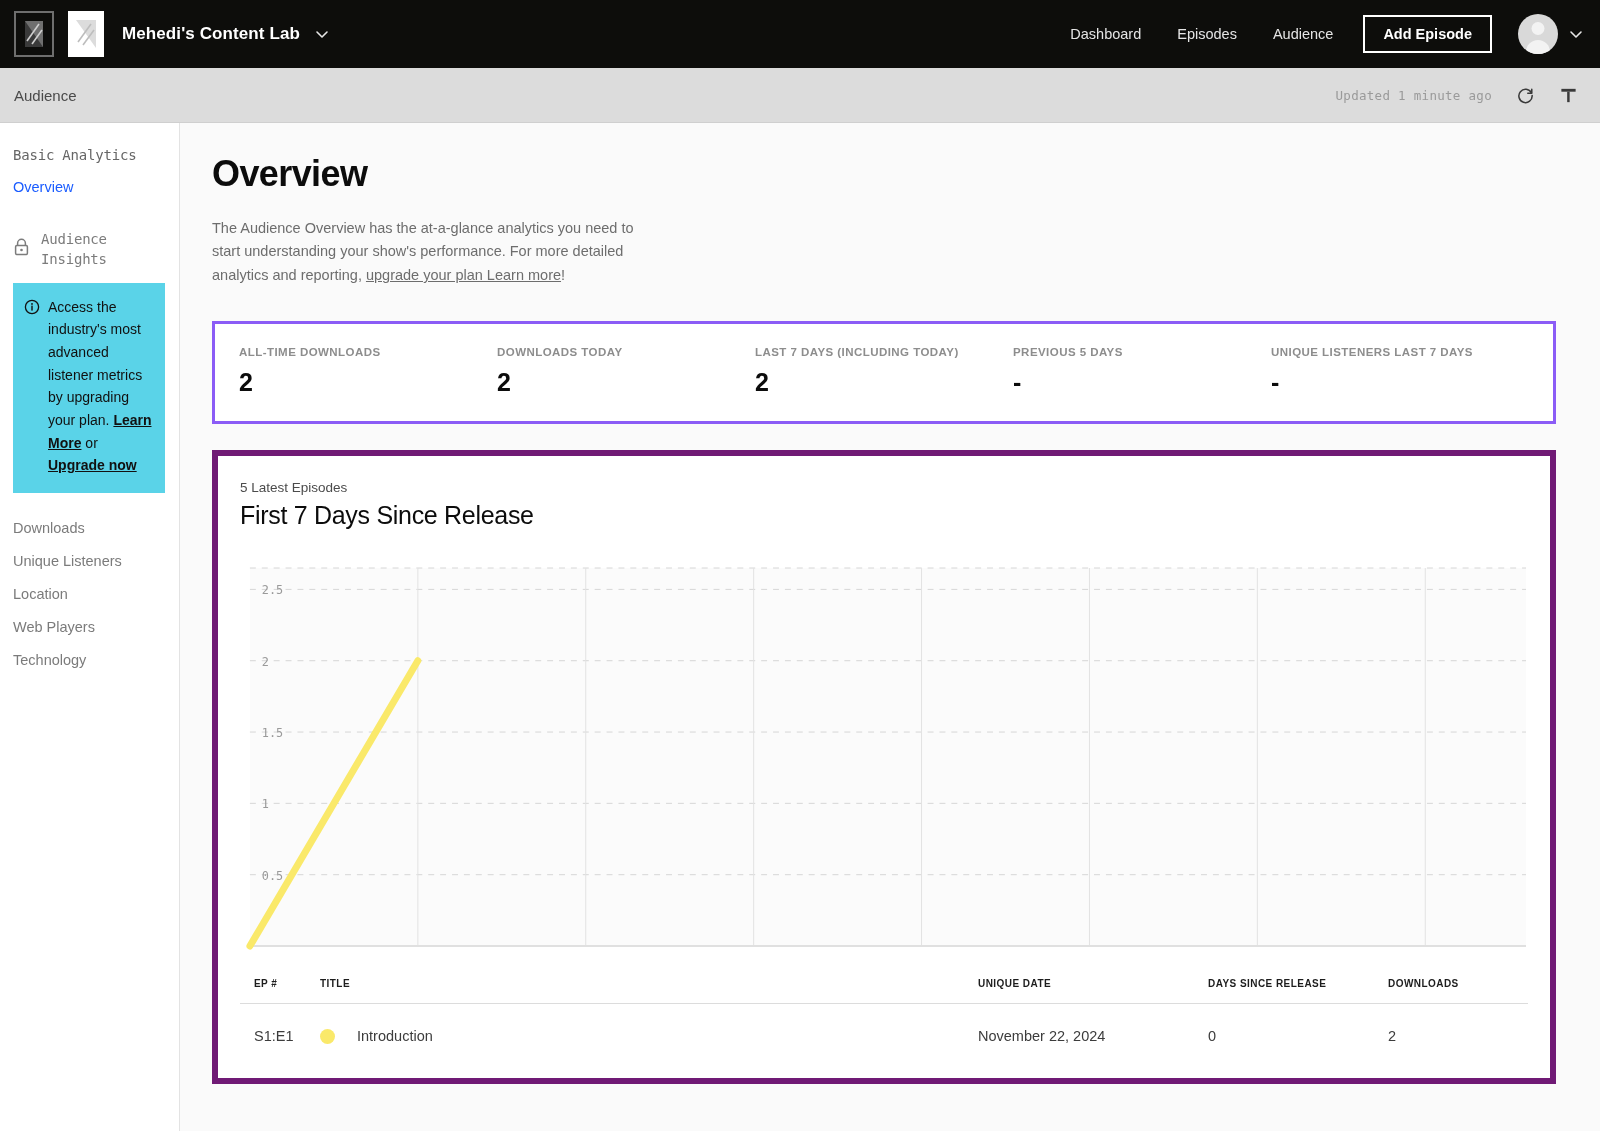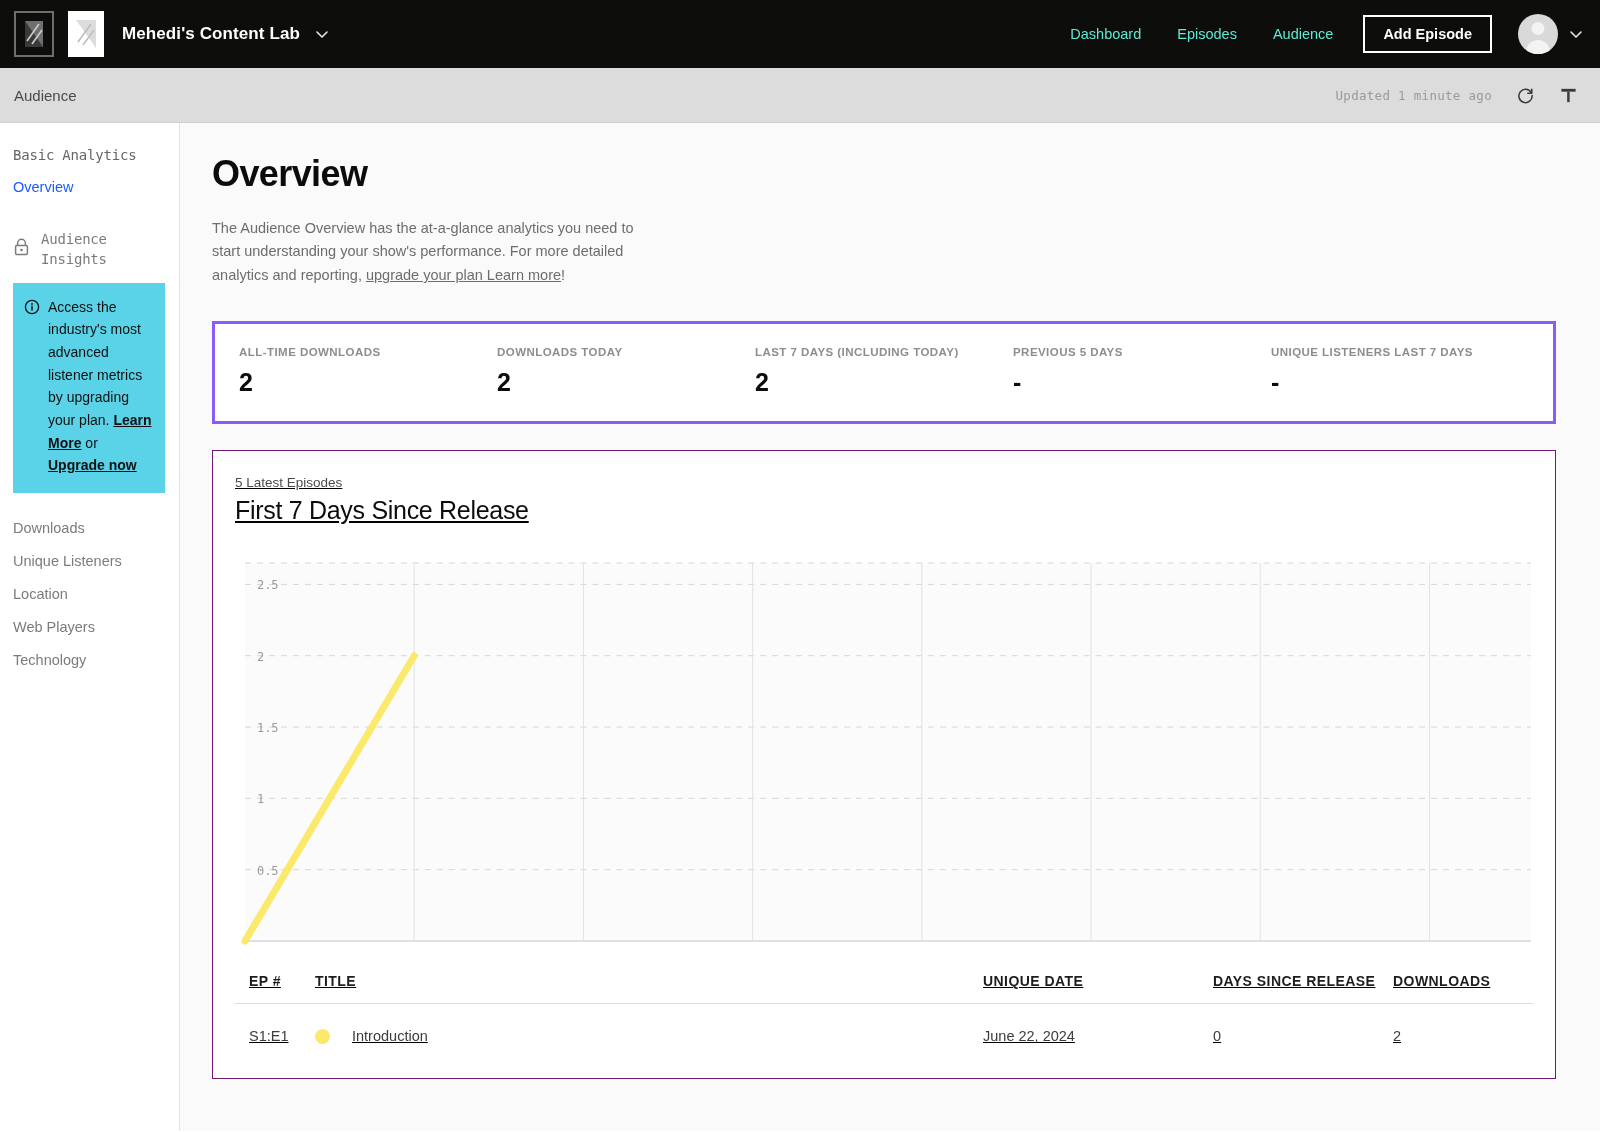--- a/index.html
+++ b/index.html
@@ -49,21 +49,21 @@
     align-items: center;
     cursor: pointer;
   }
   .nav-right {
     margin-left: auto;
     display: flex;
     align-items: center;
     gap: 0;
   }
   .nav-link {
-    color: #5eead4;
+    color: #e5e5e5;
     font-size: 14.5px;
     font-weight: 400;
     text-decoration: none;
     padding: 0 18px;
     white-space: nowrap;
     cursor: pointer;
   }
   .add-episode {
     border: 2px solid #ffffff;
     color: #ffffff;
@@ -248,23 +248,22 @@
   .stat-value {
     font-size: 25px;
     font-weight: 800;
     color: #0c0c0c;
     letter-spacing: -0.3px;
   }
 
   
   .chart-card {
     background: #ffffff;
-    border: 1px solid #701a75;
+    border: 6px solid #701a75;
     padding: 24px 22px 10px 22px;
-    text-decoration: underline;
   }
   .chart-kicker {
     font-size: 13.5px;
     color: #4b4b4b;
     margin-bottom: 6px;
   }
   .chart-title {
     font-size: 25px;
     font-weight: 400;
     color: #0c0c0c;
@@ -275,21 +274,21 @@
   .plot-svg { display: block; width: 100%; height: 400px; }
 
   
   table.ep-table {
     width: 100%;
     border-collapse: collapse;
     margin-top: 18px;
   }
   table.ep-table th {
     text-align: left;
-    font-size: 14px;
+    font-size: 10px;
     font-weight: 700;
     letter-spacing: .45px;
     color: #1d1d1d;
     padding: 0 0 14px 0;
     border-bottom: 1px solid #dcdcdc;
     white-space: nowrap;
   }
   table.ep-table td {
     font-size: 14.5px;
     color: #3c3c3c;
@@ -492,21 +491,21 @@
         </thead>
         <tbody>
           <tr>
             <td class="col-ep">S1:E1</td>
             <td class="col-title">
               <span class="title-cell">
                 <span class="dot" style="background: rgb(250, 233, 106);"></span>
                 <span>Introduction</span>
               </span>
             </td>
-            <td class="col-date">June 22, 2024</td>
+            <td class="col-date">November 22, 2024</td>
             <td class="col-days">0</td>
             <td class="col-dl">2</td>
           </tr>
         </tbody>
       </table>
     </section>
   </main>
 </div>
 
 </body></html>

